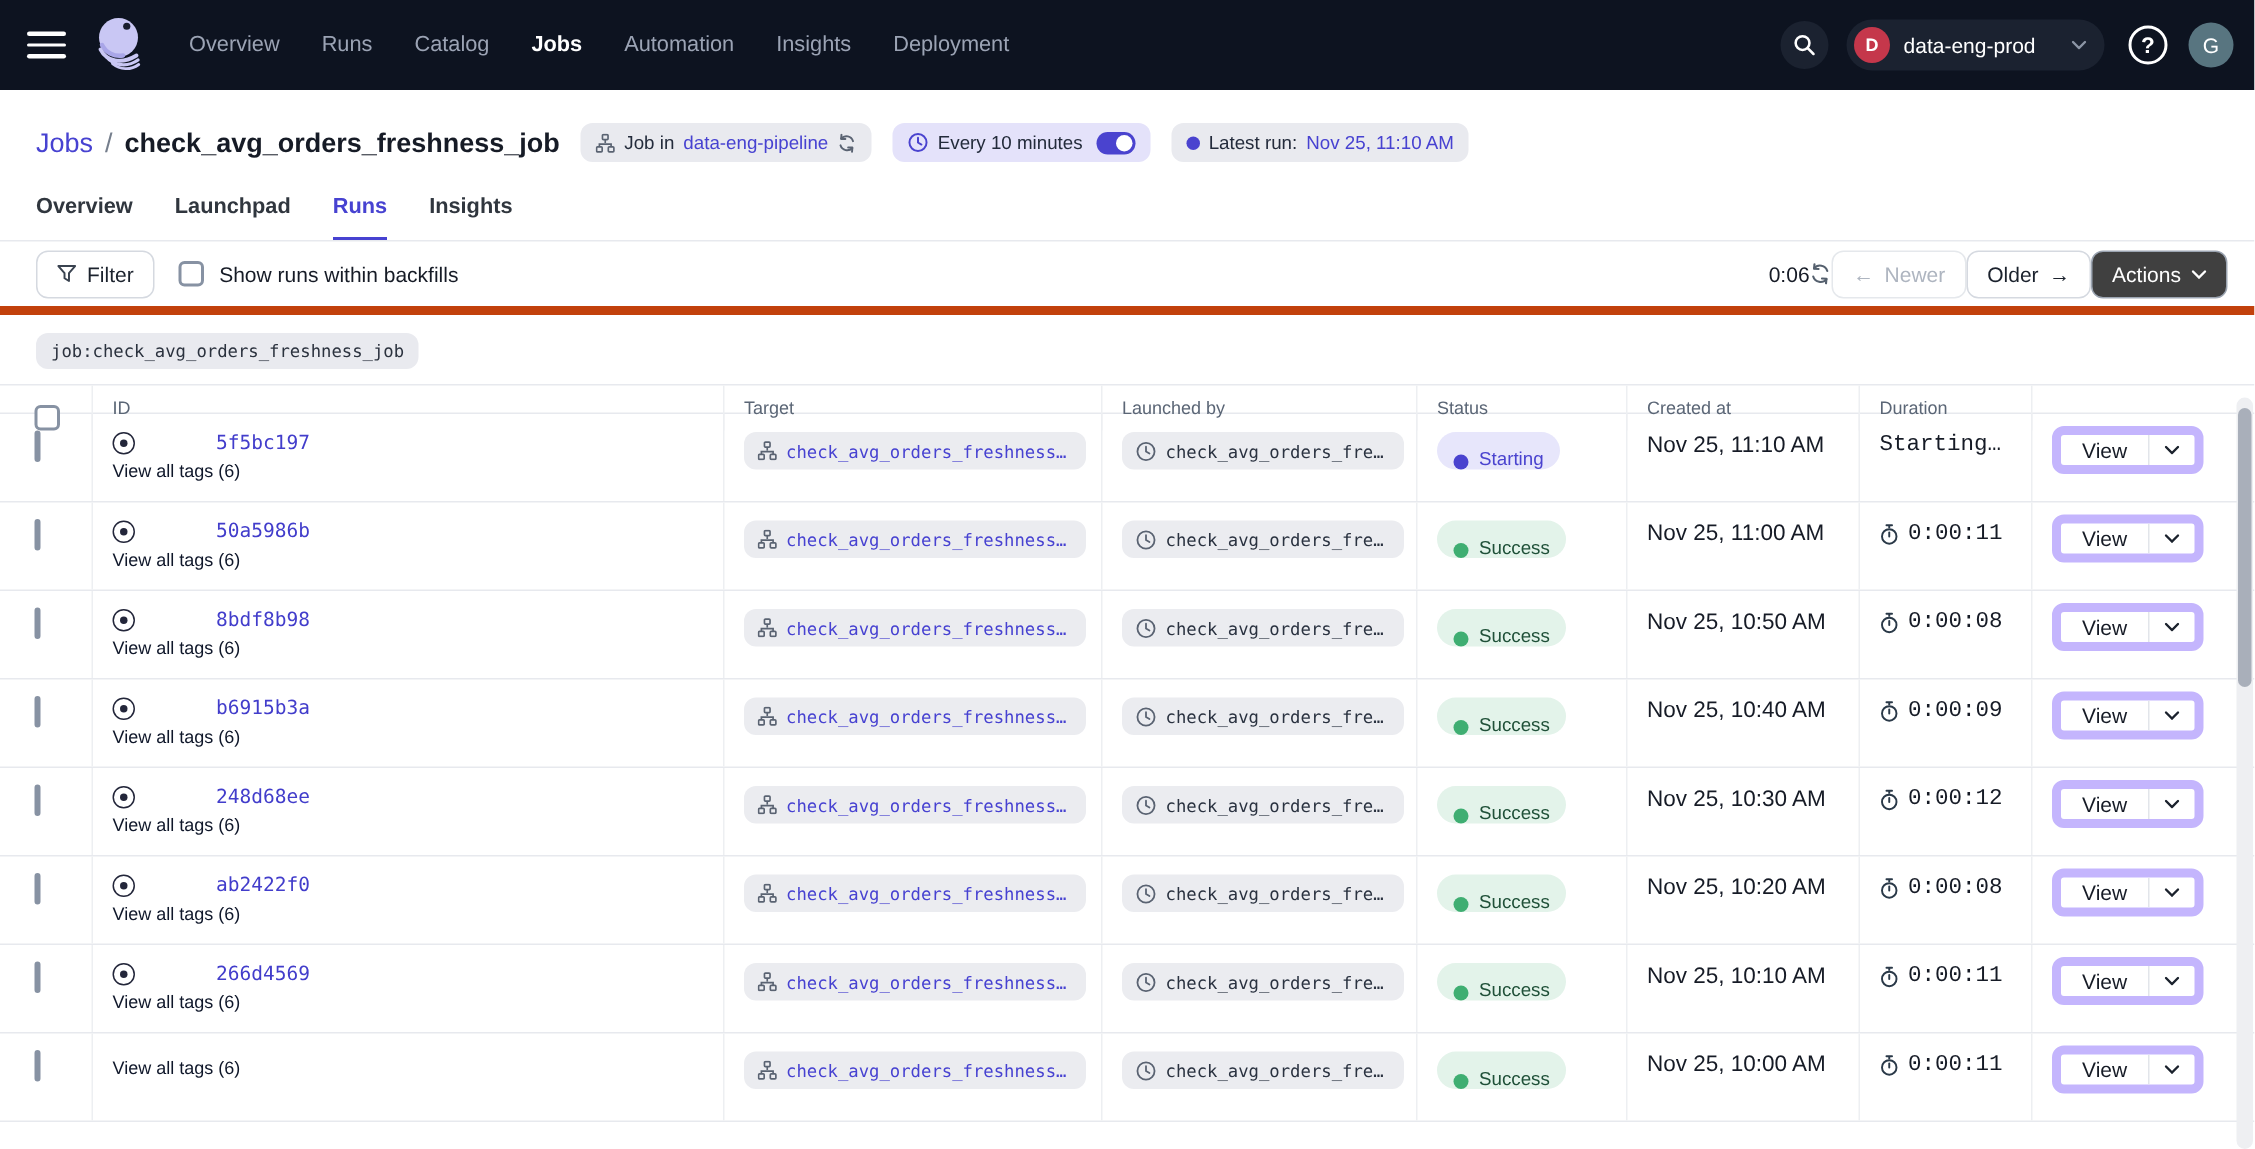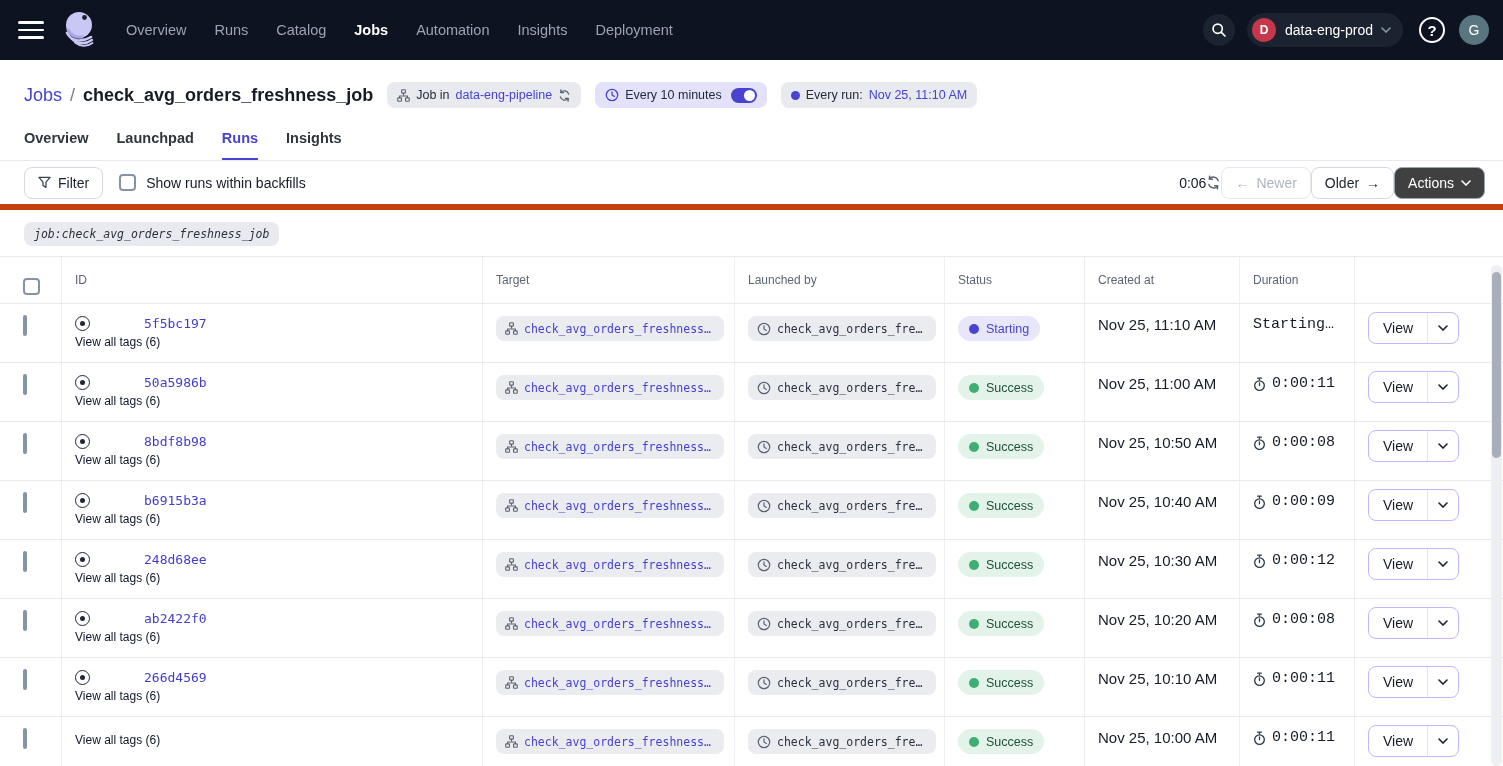--- a/index.html
+++ b/index.html
@@ -11,21 +11,21 @@
   .topnav { height:60px; background:#0D1320; display:flex; align-items:center; padding:0 14px 0 18px; }
   .hamburger { width:26px; height:18px; display:flex; flex-direction:column; justify-content:space-between; cursor:pointer; margin-right:16px; }
   .hamburger span { display:block; height:2.6px; background:#fff; border-radius:2px; }
   .logo { width:40px; height:44px; margin-right:26px; }
   .nav-item { color:#9BA3B4; font-size:14.5px; margin-right:28px; cursor:pointer; }
   .nav-item.active { color:#fff; font-weight:bold; }
   .nav-spacer { flex:1; }
   .nav-circle { width:32px; height:32px; border-radius:50%; background:#1B2230; display:flex; align-items:center; justify-content:center; margin-left:10px; cursor:pointer; }
   .workspace-pill { display:flex; align-items:center; background:#1B2230; border-radius:18px; height:34px; padding:0 12px 0 5px; margin-left:12px; cursor:pointer; }
   .ws-initial { width:24px; height:24px; border-radius:50%; background:#C5374B; color:#fff; font-size:12px; font-weight:bold; display:flex; align-items:center; justify-content:center; margin-right:9px; }
-  .ws-name { color:#fff; font-size:14px; margin-right:8px; }
+  .ws-name { color:#fff; font-size:14px; margin-right:24px; }
   .help-circle { width:26px; height:26px; border-radius:50%; border:2px solid #fff; color:#fff; font-size:15px; font-weight:bold; display:flex; align-items:center; justify-content:center; margin-left:16px; cursor:pointer; }
   .avatar { width:30px; height:30px; border-radius:50%; background:#587580; color:#fff; font-size:14px; display:flex; align-items:center; justify-content:center; margin-left:14px; cursor:pointer; }
 
   
   .crumb-row { display:flex; align-items:center; padding:22px 24px 14px 24px; }
   .crumb-link { color:#4742D1; font-size:18px; cursor:pointer; }
   .crumb-sep { color:#757E8C; font-size:18px; margin:0 8px; }
   .crumb-title { color:#161B26; font-size:18px; font-weight:bold; margin-right:14px; }
   .badge { display:inline-flex; align-items:center; height:26px; border-radius:8px; padding:0 10px; background:#E9EAEF; font-size:12.5px; color:#232B3B; margin-right:14px; gap:6px; white-space:nowrap; }
   .badge.lavender { background:#E4E2FA; }
@@ -43,51 +43,51 @@
   .toolbar { display:flex; align-items:center; height:49px; padding:0 18px 0 24px; border-bottom:6px solid #c2410c; }
   .btn { display:inline-flex; align-items:center; gap:7px; height:32px; padding:0 13px; border:1px solid #D5D9E0; border-radius:8px; background:#fff; font-size:14px; color:#1B222D; cursor:pointer; font-family:inherit; }
   .btn.disabled { border-color:#E5E8EC; color:#AEB5C0; cursor:default; }
   .btn.gray-filled { background:#404040; border-color:#9BA4B1; color:#fff; }
   .checkbox { width:17px; height:17px; border:2px solid #8792A3; border-radius:4px; background:#fff; cursor:pointer; flex:none; }
   .toolbar-label { font-size:14px; color:#161B26; margin-left:10px; }
   .toolbar-right { margin-left:auto; display:flex; align-items:center; }
   .timer-text { font-size:14px; color:#161B26; }
 
   
-  .tag-row { padding:12px 24px 10px 24px;font-style:italic; }
+  .tag-row { padding:12px 24px 10px 24px; }
   .tag-chip { display:inline-block; background:#E9EAEF; border-radius:8px; padding:5px 10px; font-family:"DejaVu Sans Mono", monospace; font-size:11.5px; color:#2B323E; }
 
   
   .runs-table { width:1503px; }
   .tgrid { display:grid; grid-template-columns:62px 421px 252px 210px 140px 155px 115px 1fr; }
-  .thead { height:48px; border-top:1px solid #E7E9EE; border-bottom:1px solid #E7E9EE; }
+  .thead { height:20px; border-top:1px solid #E7E9EE; border-bottom:1px solid #E7E9EE; }
   .thead .cell { display:flex; align-items:center; font-size:12px; color:#5B6676; }
   .cell { border-right:1px solid #EDEFF2; padding-left:13px; min-width:0; }
   .cell:last-child { border-right:none; }
   .trow { height:59px; border-bottom:1px solid #E7E9EE; }
   .trow .cell { padding-top:12px; }
   .cb-cell { padding-top:13px !important; padding-left:23px; }
   .id-line { display:flex; align-items:center; gap:7px; }
   .run-icon { width:15px; height:15px; border:1.6px solid #23263A; border-radius:50%; display:flex; align-items:center; justify-content:center; flex:none; }
   .run-icon::after { content:""; width:5px; height:5px; background:#23263A; border-radius:50%; }
   .run-id { font-family:"DejaVu Sans Mono", monospace; font-size:13px; color:#423DCB; cursor:pointer;margin-left:47px; }
   .view-tags { font-size:12px; color:#0f172a; margin-top:4px; cursor:pointer; }
   .chip { display:inline-flex; align-items:center; gap:6px; max-width:96%; height:25px; background:#EBECF0; border-radius:8px; padding:0 9px; font-family:"DejaVu Sans Mono", monospace; font-size:11.5px; white-space:nowrap; cursor:pointer; }
   .chip .chip-text { overflow:hidden; text-overflow:ellipsis; }
   .chip.target-chip .chip-text { color:#4742D1; }
   .chip.launched-chip .chip-text { color:#2A3240; }
-  .status-pill { display:inline-flex; align-items:center; gap:7px; height:25px; border-radius:13px; padding:0 11px; font-size:12.5px; }
+  .status-pill { display:inline-flex; align-items:flex-end; gap:7px; height:25px; border-radius:13px; padding:0 11px; font-size:12.5px; }
   .status-pill .sdot { width:10px; height:10px; border-radius:50%; }
   .status-pill.starting { background:#E7E6FB; color:#4A43CF; }
   .status-pill.starting .sdot { background:#4A43CF; }
   .status-pill.success { background:#E3F3EA; color:#1F5038; }
   .status-pill.success .sdot { background:#3FAE72; }
   .created-text, .duration-text { font-size:15px; color:#161B26; }
   .duration-wrap { display:flex; align-items:flex-end; gap:6px;font-family:Liberation Mono, monospace; }
-  .view-btn { display:inline-flex; height:32px; border:1px solid #c4b5fd; border-radius:8px; overflow:hidden; background:#fff; margin-top:-4px; }
+  .view-btn { display:inline-flex; height:32px; border:6px solid #c4b5fd; border-radius:8px; overflow:hidden; background:#fff; margin-top:-4px; }
   .view-btn .vb-main { padding:0 14px; display:flex; align-items:center; font-size:14px; color:#161B26; cursor:pointer; border-right:1px solid #E2E5EA; }
   .view-btn .vb-caret { width:30px; display:flex; align-items:center; justify-content:center; cursor:pointer; }
 
   
   .vscroll { position:absolute; top:265px; right:1px; bottom:0; width:11px; background:#EEEFF2; border-radius:6px; }
   .vscroll .thumb { position:absolute; top:7px; left:1px; width:9px; height:186px; background:#A9AFBA; border-radius:5px; cursor:pointer; }
 
   svg.icon { flex:none; display:block; }
 </style>
 </head>
@@ -164,21 +164,21 @@
     <svg class="icon" viewBox="0 0 14 14" width="14" height="14">
       <circle cx="7" cy="7" r="5.7" fill="none" stroke="#4A43CF" stroke-width="1.3"></circle>
       <path d="M7 3.8 V7 l2.3 1.4" fill="none" stroke="#4A43CF" stroke-width="1.3" stroke-linecap="round"></path>
     </svg>
     <span>Every 10 minutes</span>
     <span class="toggle"></span>
   </span>
 
   <span class="badge">
     <span class="dot-indigo"></span>
-    <span>Every run:</span>
+    <span>Latest run:</span>
     <span class="blue">Nov 25, 11:10 AM</span>
   </span>
 </div>
 
 <div class="tabs-row">
   <span class="tab">Overview</span>
   <span class="tab">Launchpad</span>
   <span class="tab active">Runs</span>
   <span class="tab">Insights</span>
 </div>

